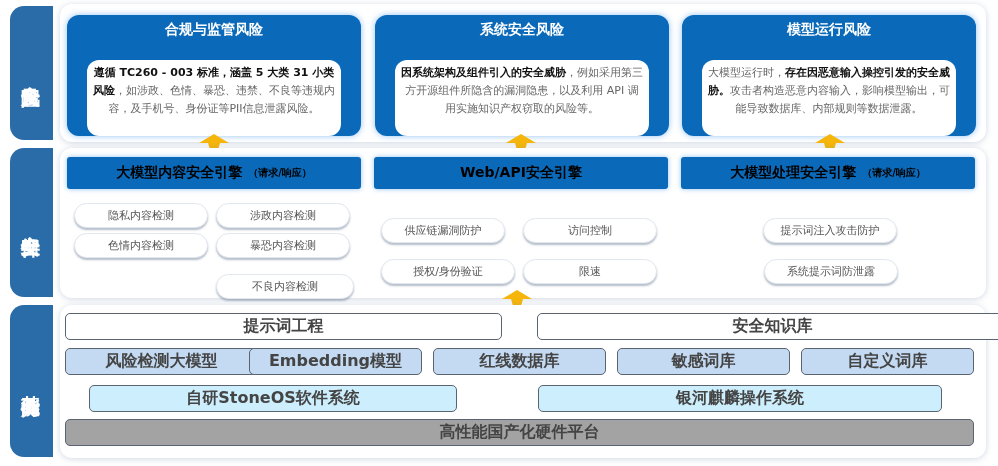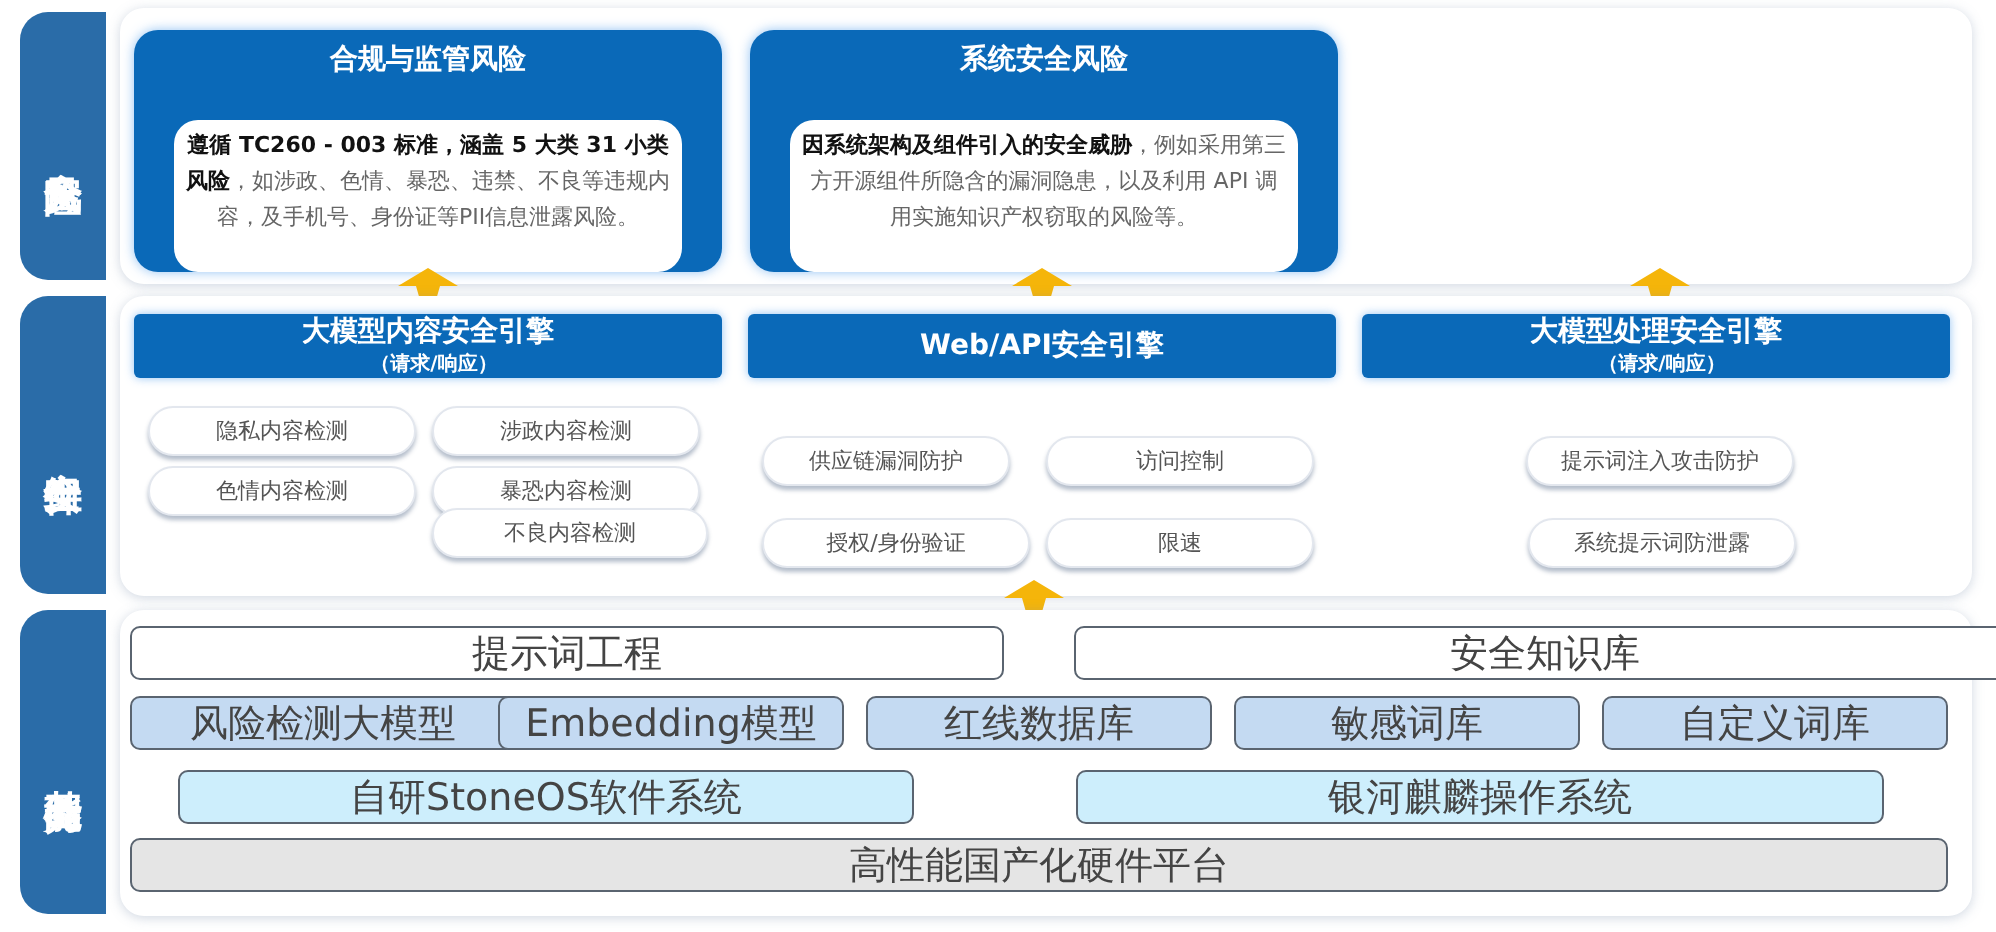--- a/index.html
+++ b/index.html
@@ -33,43 +33,42 @@
     position: absolute; top: 45px; left: 20px; right: 20px; height: 76px;
     background: #ffffff; border-radius: 12px;
     font-size: 11px; line-height: 18px; color: #666;
     padding: 4px 6px; text-align: center;
   }
   .risk-body b { color: #111; }
 
   
   .engine-bar {
     position: absolute; top: 157px; height: 32px;
-    background: #0a69b8; color: #ffffff; font-weight: bold; font-size: 14px;
+    background: #0a69b8; color: #000000; font-weight: bold; font-size: 14px;
     display: flex; align-items: center; justify-content: center; border-radius: 3px;
     box-shadow: 0 0 5px rgba(120,180,240,0.8);
-    flex-direction: column;
   }
   .engine-bar .sub { font-size: 10px; margin-left: 6px; }
   .pill {
     position: absolute; height: 25px; border-radius: 13px;
     background: #ffffff; border: 1px solid #e3e7ee;
     box-shadow: 0 2px 2px rgba(90,110,140,0.45);
     font-size: 11px; color: #555; display: flex; align-items: center; justify-content: center;
   }
 
   
   .base-box {
     position: absolute; height: 27px; border: 1.5px solid #5a6470; border-radius: 5px;
-    font-size: 19px; font-weight: normal; color: #444;
+    font-size: 16px; font-weight: bold; color: #444;
     display: flex; align-items: center; justify-content: center;
   }
   .bx-white { background: #ffffff; }
   .bx-blue { background: #c4daf2; }
   .bx-cyan { background: #cdeefc; }
-  .bx-mint { background: #e5e5e5; }
+  .bx-mint { background: #a3a3a3; }
 
   .arrow {
     position: absolute; width: 30px; height: 16px;
   }
 </style>
 </head>
 <body>
 
 <div class="side-label" style="top:6px;height:134px;">安全风险</div>
 <div class="side-label" style="top:148px;height:149px;">安全组件</div>
@@ -79,20 +78,26 @@
   <div class="risk-card" style="left:7px;width:294px;">
     <div class="risk-title">合规与监管风险</div>
     <div class="risk-body">
       <b>遵循 TC260 - 003 标准，涵盖 5 大类 31 小类风险</b><span>，如涉政、色情、暴恐、违禁、不良等违规内容，及手机号、身份证等PII信息泄露风险。</span>
     </div>
   </div>
   <div class="risk-card" style="left:315px;width:294px;">
     <div class="risk-title">系统安全风险</div>
     <div class="risk-body">
       <b>因系统架构及组件引入的安全威胁</b><span>，例如采用第三方开源组件所隐含的漏洞隐患，以及利用 API 调用实施知识产权窃取的风险等。</span>
+    </div>
+  </div>
+  <div class="risk-card" style="left:622px;width:294px;">
+    <div class="risk-title">模型运行风险</div>
+    <div class="risk-body">
+      <span>大模型运行时，</span><b>存在因恶意输入操控引发的安全威胁。</b><span>攻击者构造恶意内容输入，影响模型输出，可能导致数据库、内部规则等数据泄露。</span>
     </div>
   </div>
 </div>
 
 <svg class="arrow" style="left:199px;top:134px;" viewBox="0 0 30 16">
     <path d="M15 0 L30 9 L21 9 L19 16 L11 16 L9 9 L0 9 Z" fill="#f5b50a"></path>
   </svg>
 <svg class="arrow" style="left:506px;top:134px;" viewBox="0 0 30 16">
     <path d="M15 0 L30 9 L21 9 L19 16 L11 16 L9 9 L0 9 Z" fill="#f5b50a"></path>
   </svg>
@@ -112,21 +117,21 @@
 <div class="engine-bar" style="left:681px;width:294px;">
   <span>大模型处理安全引擎</span>
     <span class="sub">（请求/响应）</span>
 </div>
 
 <div class="pill" style="left:74px;top:203px;width:134px;">隐私内容检测</div>
 <div class="pill" style="left:216px;top:203px;width:134px;">涉政内容检测</div>
 <div class="pill" style="left:74px;top:233px;width:134px;">色情内容检测</div>
 <div class="pill" style="left:216px;top:233px;width:134px;">暴恐内容检测</div>
 <div class="pill" style="left:74px;top:263px;width:134px;margin-top:45px;">违禁内容检测</div>
-<div class="pill" style="left:216px;top:254px;width:138px;">不良内容检测</div>
+<div class="pill" style="left:216px;top:274px;width:138px;">不良内容检测</div>
 
 <div class="pill" style="left:381px;top:218px;width:124px;">供应链漏洞防护</div>
 <div class="pill" style="left:523px;top:218px;width:134px;">访问控制</div>
 <div class="pill" style="left:381px;top:259px;width:134px;">授权/身份验证</div>
 <div class="pill" style="left:523px;top:259px;width:134px;">限速</div>
 
 <div class="pill" style="left:763px;top:218px;width:134px;">提示词注入攻击防护</div>
 <div class="pill" style="left:764px;top:259px;width:134px;">系统提示词防泄露</div>
 
 <svg class="arrow" style="left:502px;top:290px;" viewBox="0 0 30 16">

